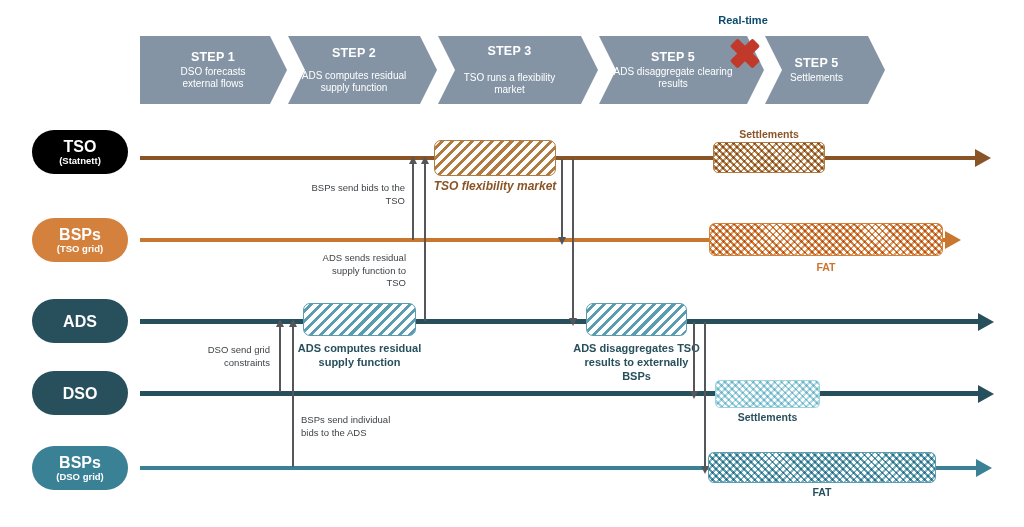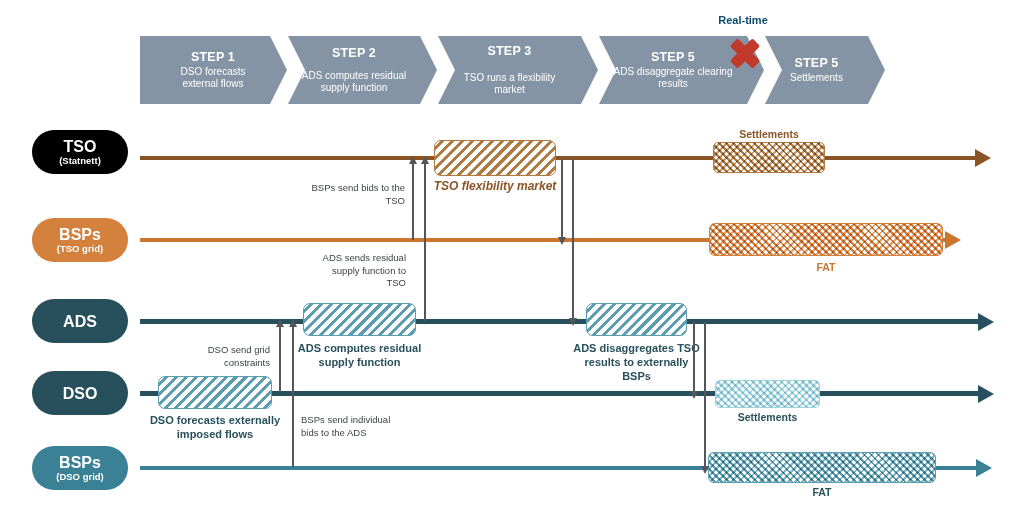--- a/index.html
+++ b/index.html
@@ -204,24 +204,20 @@
   <div class="box" style="left:303px;top:303px;width:113px;height:33px;border:1.4px solid #5a9cb0;
               background:repeating-linear-gradient(135deg,#ffffff 0 4px,#5a9cb0 4px 7px);">
     <div class="cap below" style="font-size:11px;color:#28505c;white-space:normal;width:130px;line-height:14px;margin-top:6px;">ADS computes residual supply function</div>
   </div>
 
   <div class="box" style="left:586px;top:303px;width:101px;height:33px;border:1.4px solid #5a9cb0;
               background:repeating-linear-gradient(135deg,#ffffff 0 4px,#5a9cb0 4px 7px);">
     <div class="cap below" style="font-size:11px;color:#28505c;white-space:normal;width:130px;line-height:14px;margin-top:6px;">ADS disaggregates TSO results to externally BSPs</div>
   </div>
 
-  <div class="box" style="left:158px;top:376px;width:114px;height:33px;border:1.4px solid #5a9cb0;
-              background:repeating-linear-gradient(135deg,#ffffff 0 4px,#5a9cb0 4px 7px);">
-    <div class="cap below" style="font-size:11px;color:#28505c;white-space:normal;width:132px;line-height:14px;margin-top:5px;">DSO forecasts externally imposed flows</div>
-  </div>
 
   <div class="box" style="left:715px;top:380px;width:105px;height:28px;border:1.4px solid #9fd2df;border-radius:5px;
               background:repeating-linear-gradient(45deg,#ffffff 0 3px,#9fd2df 3px 5px),
                          repeating-linear-gradient(-45deg,#ffffff 0 3px,rgba(159,210,223,.8) 3px 5px);
               background-blend-mode:multiply;">
     <div class="cap below" style="font-size:10.5px;color:#28505c;margin-top:4px;">Settlements</div>
   </div>
 
   <div class="box" style="left:708px;top:452px;width:228px;height:31px;border:1.4px solid #5a9cb0;border-radius:6px;
               background:repeating-linear-gradient(45deg,#ffffff 0 3px,#5a9cb0 3px 5px),

